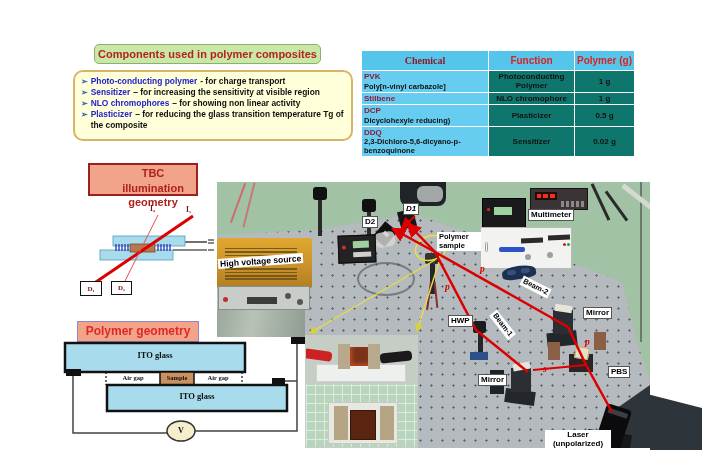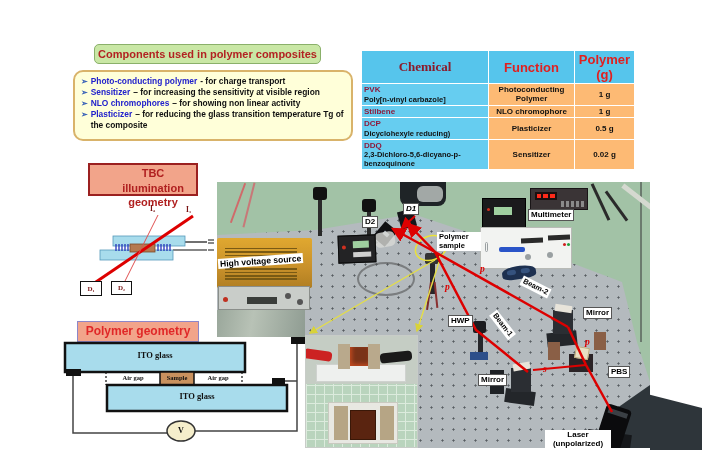--- a/index.html
+++ b/index.html
@@ -18,26 +18,26 @@
     border:2px solid #d9b36a;border-radius:10px;padding:4px 4px 2px 6px;}
   .bullet-item{display:flex;font-size:8.4px;font-weight:bold;line-height:11px;color:#111;}
   .bullet-item .bullet{color:#3a62b8;margin-right:3px;font-size:8px;}
   .bullet-item .term{color:#2222cc;}
   .bullet-item .desc{color:#111;margin-left:3px;}
   .bi-text{display:block;}
 
   
   .chem-table{left:361px;top:50px;border-collapse:collapse;}
   .chem-table td,.chem-table th{border:1.5px solid #fff;padding:1px 2px;vertical-align:middle;}
-  .chem-table th{background:#56c5ec;font-size:13px;height:20px;}
+  .chem-table th{background:#56c5ec;font-size:10px;height:20px;}
   .th-chem{width:127px;font-family:"Liberation Serif",serif;color:#8b1a2a;}
   .th-fn{width:86px;color:#e02020;}
   .th-wt{width:60px;color:#e02020;}
   .cell-chem{background:#66cdf0;}
-  .cell-fn,.cell-wt{background:#fdba74;text-align:center;font-size:8px;font-weight:bold;color:#111;}
+  .cell-fn,.cell-wt{background:#0f766e;text-align:center;font-size:8px;font-weight:bold;color:#111;}
   .chem-abbr{display:block;color:#8d1a3c;font-weight:bold;font-size:8px;line-height:9.5px;}
   .chem-name{display:block;color:#111;font-weight:bold;font-size:7.5px;line-height:9px;}
 
   
   .tbc-title{left:88px;top:163px;width:110px;height:33px;background:#f2a48a;border:2px solid #9b2020;
     color:#b02020;font-weight:bold;font-size:11px;text-align:center;line-height:14.5px;padding-top:1px;padding-left:20px;}
   .dev-title{left:77px;top:321px;width:122px;height:21px;background:#f2a48a;border:1.5px solid #8d86c8;
     color:#e02828;font-weight:bold;font-size:12px;text-align:center;line-height:18px;}
 
   .diag-label{position:absolute;font-family:"Liberation Serif",serif;font-weight:bold;color:#111;}

